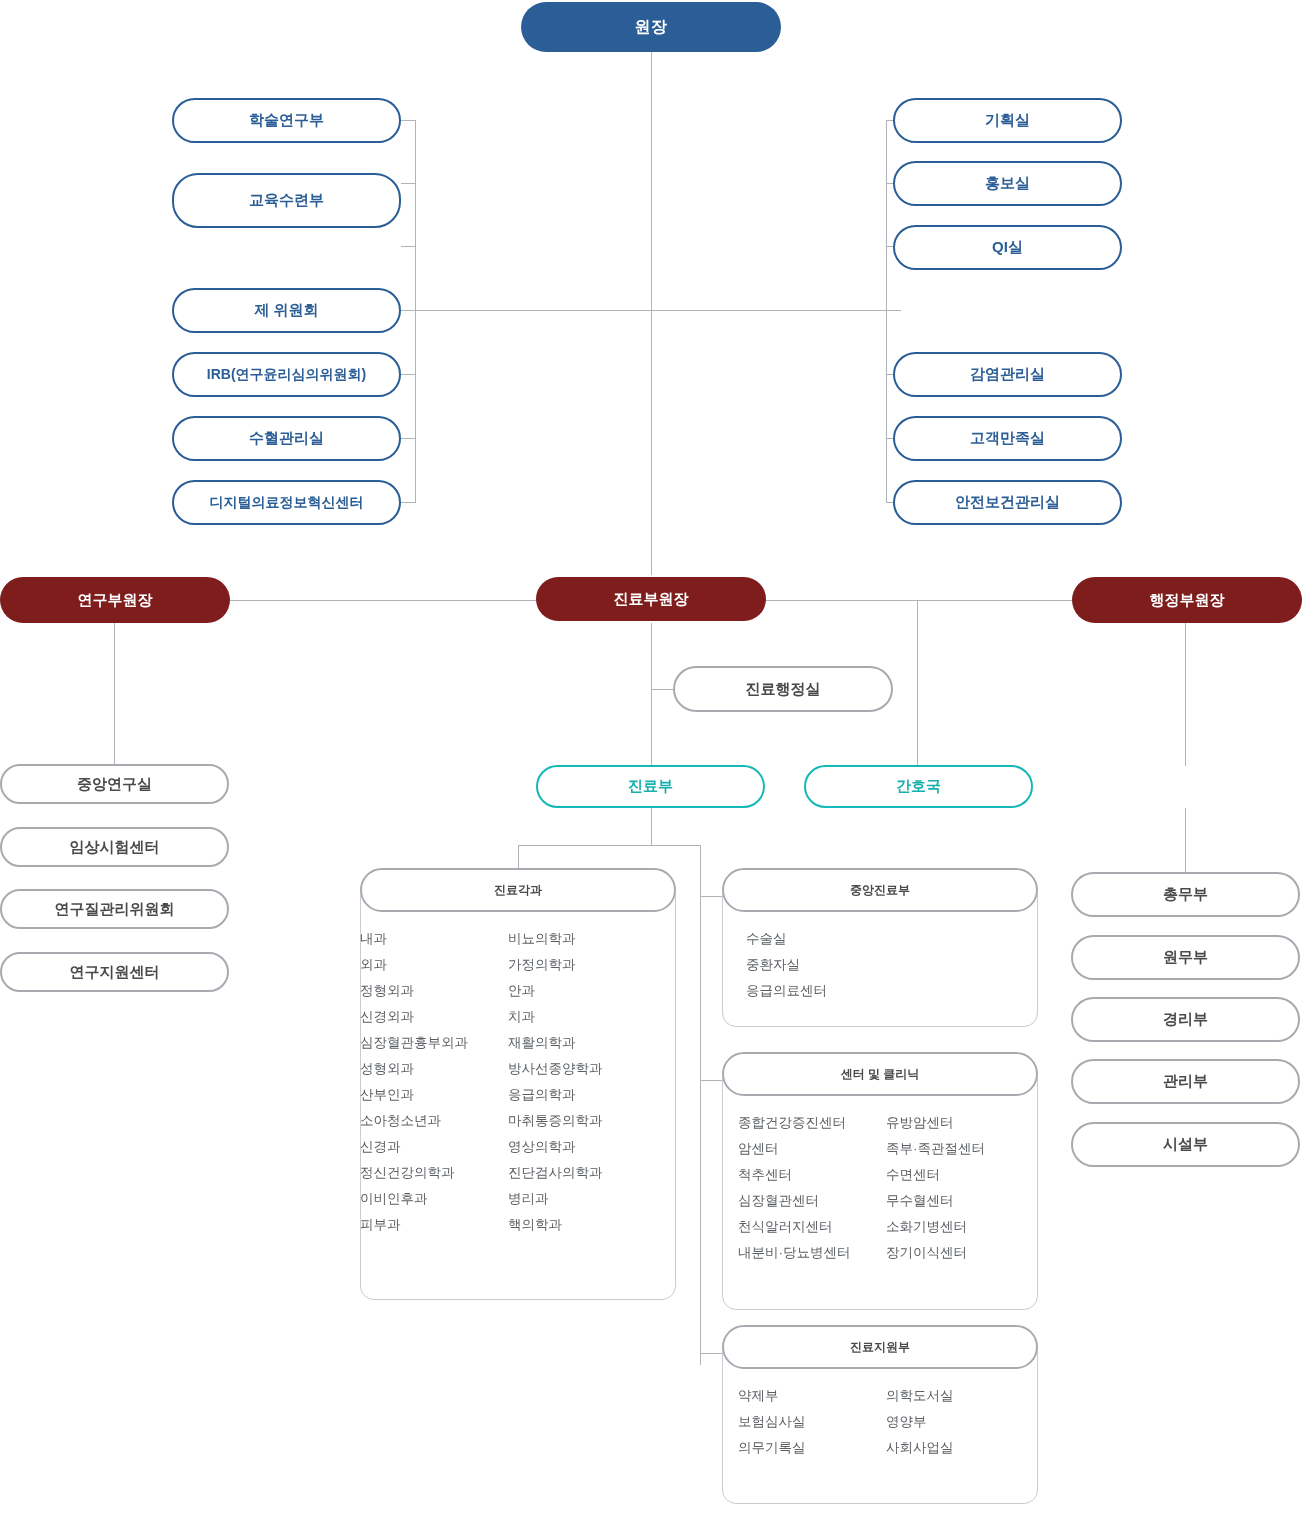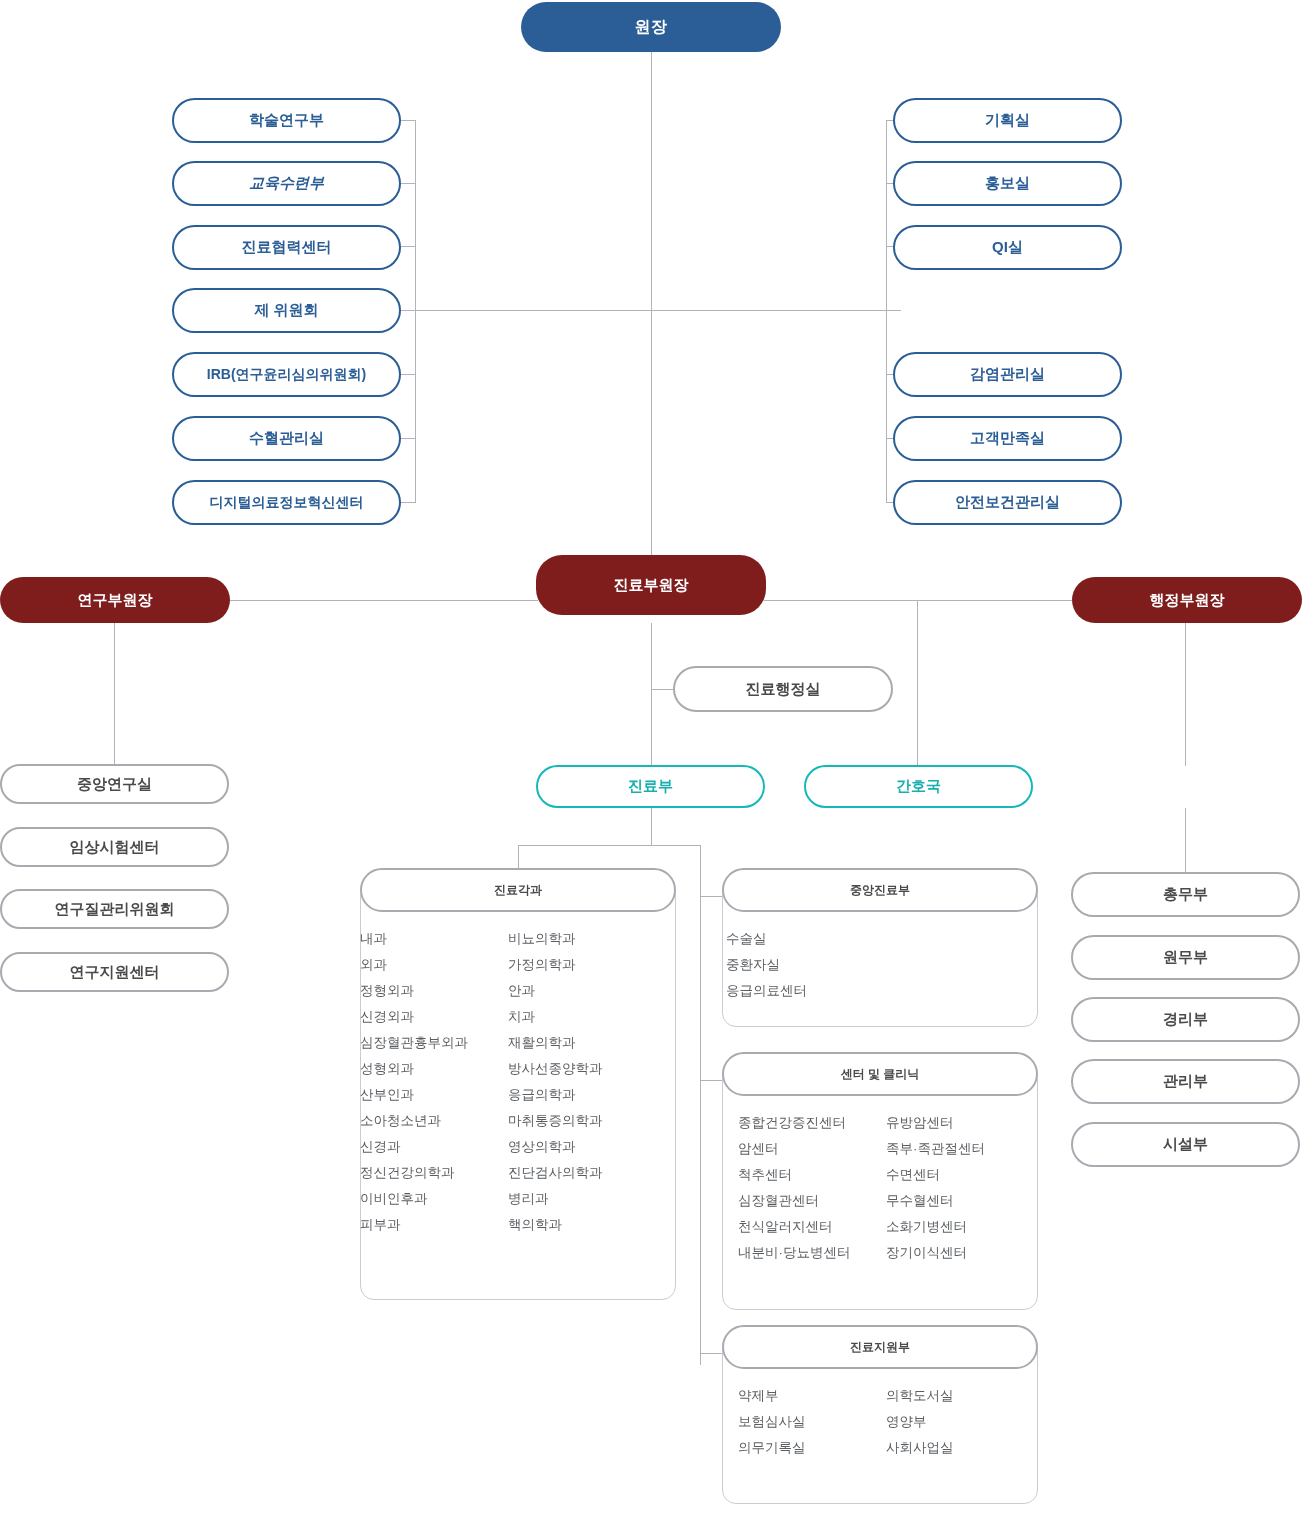--- a/index.html
+++ b/index.html
@@ -151,36 +151,35 @@
   <div class="ln lnh" style="left:518px;top:845px;width:183px;"></div>
   <div class="ln lnv" style="left:518px;top:845px;height:31px;"></div>
   <div class="ln lnv" style="left:700px;top:845px;height:520px;"></div>
   <div class="ln lnh" style="left:700px;top:896px;width:30px;"></div>
   <div class="ln lnh" style="left:700px;top:1080px;width:30px;"></div>
   <div class="ln lnh" style="left:700px;top:1353px;width:30px;"></div>
 
   <div class="node n-pres" style="left:521px;top:2px;width:260px;height:50px;">원장</div>
 
   <div class="node n-blue" style="left:172px;top:98px;width:229px;height:45px;">학술연구부</div>
-  <div class="node n-blue" style="left:172px;top:161px;width:229px;height:45px;font-style:italic;">교육수련부</div>
-  <div class="node n-blue" style="left:172px;top:225px;width:229px;height:45px;">진료협력센터</div>
+  <div class="node n-blue" style="left:172px;top:173px;width:229px;height:55px;">교육수련부</div>
   <div class="node n-blue" style="left:172px;top:288px;width:229px;height:45px;">제 위원회</div>
   <div class="node n-blue" style="left:172px;top:352px;width:229px;height:45px;font-size:14px;">IRB(연구윤리심의위원회)</div>
   <div class="node n-blue" style="left:172px;top:416px;width:229px;height:45px;">수혈관리실</div>
   <div class="node n-blue" style="left:172px;top:480px;width:229px;height:45px;font-size:14px;">디지털의료정보혁신센터</div>
 
   <div class="node n-blue" style="left:893px;top:98px;width:229px;height:45px;">기획실</div>
   <div class="node n-blue" style="left:893px;top:161px;width:229px;height:45px;">홍보실</div>
   <div class="node n-blue" style="left:893px;top:225px;width:229px;height:45px;">QI실</div>
   <div class="node n-blue" style="left:893px;top:352px;width:229px;height:45px;">감염관리실</div>
   <div class="node n-blue" style="left:893px;top:416px;width:229px;height:45px;">고객만족실</div>
   <div class="node n-blue" style="left:893px;top:480px;width:229px;height:45px;">안전보건관리실</div>
 
   <div class="node n-teal" style="left:0px;top:577px;width:230px;height:46px;">연구부원장</div>
-  <div class="node n-teal" style="left:536px;top:555px;width:230px;height:60px;">진료부원장</div>
+  <div class="node n-teal" style="left:536px;top:577px;width:230px;height:44px;">진료부원장</div>
   <div class="node n-teal" style="left:1072px;top:577px;width:230px;height:46px;">행정부원장</div>
 
   <div class="node n-gray" style="left:0px;top:764px;width:229px;height:40px;">중앙연구실</div>
   <div class="node n-gray" style="left:0px;top:827px;width:229px;height:40px;">임상시험센터</div>
   <div class="node n-gray" style="left:0px;top:889px;width:229px;height:40px;">연구질관리위원회</div>
   <div class="node n-gray" style="left:0px;top:952px;width:229px;height:40px;">연구지원센터</div>
 
   <div class="node n-gray" style="left:673px;top:666px;width:220px;height:46px;">진료행정실</div>
   <div class="node n-tealout" style="left:536px;top:765px;width:229px;height:43px;">진료부</div>
   <div class="node n-tealout" style="left:804px;top:765px;width:229px;height:43px;">간호국</div>
@@ -223,21 +222,21 @@
           <span>병리과</span>
           <span>핵의학과</span>
         </div>
     </div>
   </div>
 
   <div class="group" style="left:722px;top:868px;width:316px;">
     <div class="card" style="height:145px;"></div>
     <div class="ghead">중앙진료부</div>
     <div class="gbody">
-      <div class="gcol" style="width:148px;padding-left:4px;">
+      <div class="gcol" style="width:148px;padding-left:24px;">
           <span>수술실</span>
           <span>중환자실</span>
           <span>응급의료센터</span>
         </div>
       <div class="gcol" style="width:150px;"></div>
     </div>
   </div>
 
   <div class="group" style="left:722px;top:1052px;width:316px;">
     <div class="card" style="height:244px;"></div>

